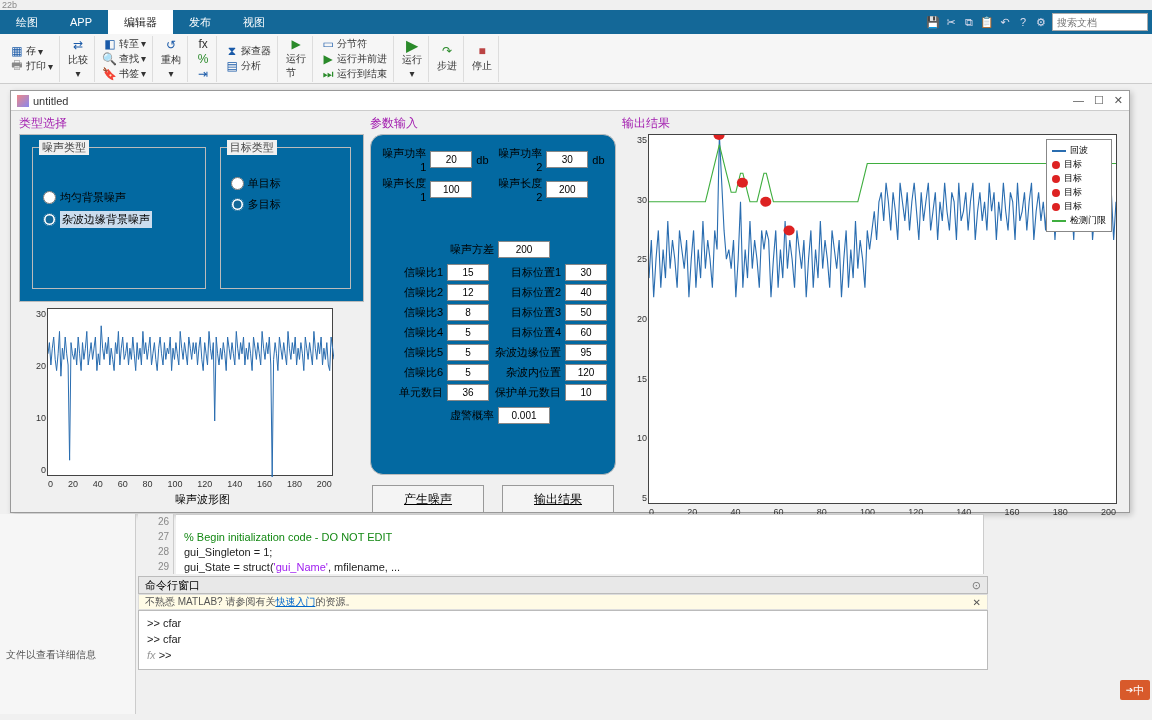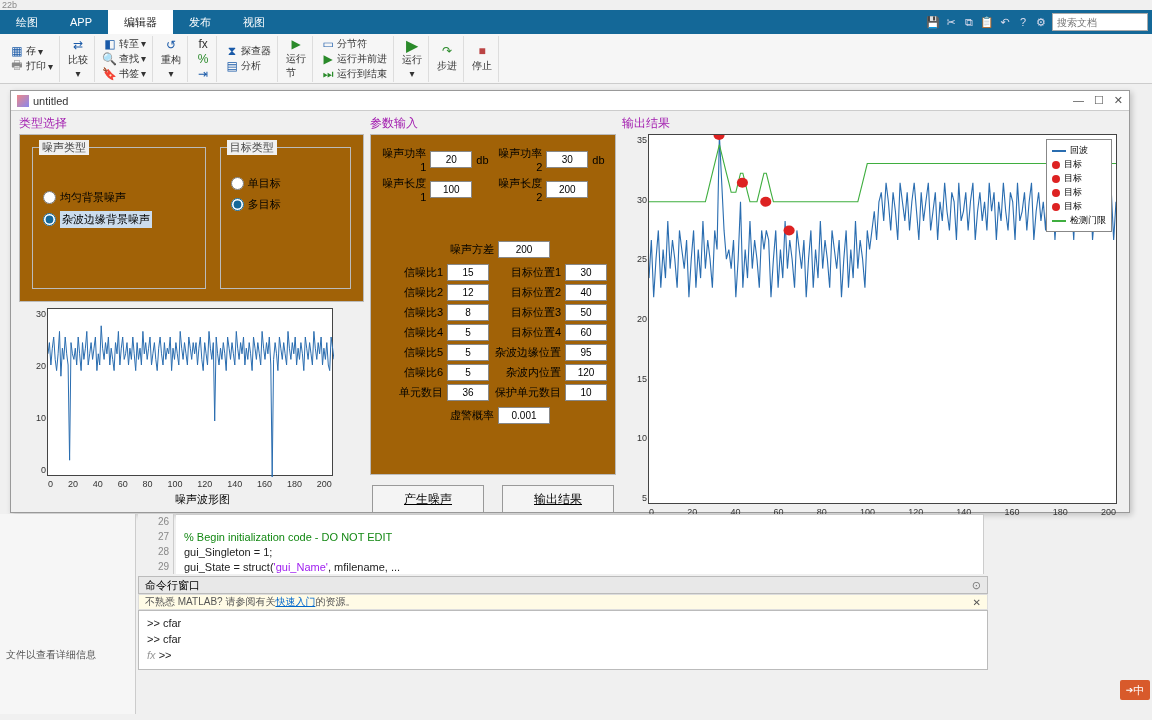--- a/index.html
+++ b/index.html
@@ -24,21 +24,21 @@
 .blue { color:#1a5aa8; }
 .gray { color:#888; }
 .red { color:#b44; }
 
 .gui-window { position: absolute; left: 10px; top: 90px; width: 1120px; height: 423px; background: #f0f0f0; border: 1px solid #999; box-shadow: 2px 2px 6px rgba(0,0,0,.2); }
 .gui-titlebar { height: 20px; background: #fff; border-bottom: 1px solid #ccc; display: flex; align-items: center; padding: 0 6px; font-size: 11px; color: #333; }
 .gui-titlebar .ico { width:12px; height:12px; background:linear-gradient(135deg,#e88,#88e); margin-right:4px; }
 .gui-titlebar .wctrls { margin-left:auto; display:flex; gap:10px; color:#555; }
 .gui-body { padding: 4px 8px; display: flex; gap: 6px; height: calc(100% - 20px); }
 
-.panel { border: 1px solid #bbb; background: #a16207; position: relative; padding: 8px; }
+.panel { border: 1px solid #bbb; background: #0369a1; position: relative; padding: 8px; }
 .panel-title-out { font-size: 12px; color: #a21caf; margin-bottom: 2px; }
 
 .left-col { width: 345px; display:flex; flex-direction:column; }
 .groupbox { border:1px solid #bbb; position:relative; padding:10px 8px 8px; margin:4px; }
 .groupbox > .legend { position:absolute; top:-8px; left:6px; background:#f0f0f0; padding:0 3px; font-size:11px; color:#444; }
 .radio-row { display:flex; align-items:center; gap:4px; margin:6px 2px; font-size:11px; }
 .radio-row input { accent-color:#146898; }
 .selected-highlight { background:#cde; padding:1px 2px; }
 
 .mid-col { width: 246px; }
@@ -271,21 +271,21 @@
           <svg id="svgL" width="286" height="168">
               <path d="M0.0 44.8L1.4 33.6L2.9 56.0L4.3 39.2L5.7 28.0L7.2 50.4L8.6 61.6L10.1 44.8L11.5 22.4L12.9 67.2L14.4 39.2L15.8 50.4L17.2 28.0L18.7 44.8L20.1 56.0L21.6 151.2L23.0 33.6L24.4 44.8L25.9 50.4L27.3 39.2L28.7 56.0L30.2 28.0L31.6 44.8L33.1 61.6L34.5 33.6L35.9 50.4L37.4 39.2L38.8 22.4L40.2 56.0L41.7 44.8L43.1 33.6L44.6 50.4L46.0 39.2L47.4 28.0L48.9 61.6L50.3 44.8L51.7 56.0L53.2 16.8L54.6 39.2L56.1 50.4L57.5 33.6L58.9 44.8L60.4 28.0L61.8 56.0L63.2 39.2L64.7 50.4L66.1 61.6L67.5 33.6L69.0 44.8L70.4 22.4L71.9 56.0L73.3 39.2L74.7 28.0L76.2 50.4L77.6 44.8L79.0 33.6L80.5 56.0L81.9 39.2L83.4 50.4L84.8 28.0L86.2 44.8L87.7 61.6L89.1 33.6L90.5 50.4L92.0 39.2L93.4 56.0L94.9 22.4L96.3 44.8L97.7 33.6L99.2 50.4L100.6 39.2L102.0 28.0L103.5 56.0L104.9 44.8L106.4 33.6L107.8 50.4L109.2 61.6L110.7 39.2L112.1 28.0L113.5 44.8L115.0 56.0L116.4 33.6L117.8 50.4L119.3 39.2L120.7 44.8L122.2 28.0L123.6 61.6L125.0 39.2L126.5 50.4L127.9 33.6L129.3 44.8L130.8 56.0L132.2 22.4L133.7 39.2L135.1 50.4L136.5 33.6L138.0 44.8L139.4 56.0L140.8 28.0L142.3 39.2L143.7 50.4L145.2 33.6L146.6 44.8L148.0 33.6L149.5 56.0L150.9 39.2L152.3 28.0L153.8 50.4L155.2 61.6L156.7 33.6L158.1 44.8L159.5 56.0L161.0 22.4L162.4 39.2L163.8 50.4L165.3 33.6L166.7 112.0L168.2 28.0L169.6 44.8L171.0 56.0L172.5 39.2L173.9 50.4L175.3 33.6L176.8 44.8L178.2 61.6L179.6 28.0L181.1 39.2L182.5 50.4L184.0 33.6L185.4 44.8L186.8 56.0L188.3 22.4L189.7 39.2L191.1 50.4L192.6 33.6L194.0 44.8L195.5 28.0L196.9 56.0L198.3 39.2L199.8 50.4L201.2 33.6L202.6 44.8L204.1 61.6L205.5 28.0L207.0 39.2L208.4 50.4L209.8 33.6L211.3 44.8L212.7 56.0L214.1 22.4L215.6 39.2L217.0 50.4L218.5 33.6L219.9 44.8L221.3 28.0L222.8 56.0L224.2 168.0L225.6 50.4L227.1 33.6L228.5 44.8L229.9 61.6L231.4 28.0L232.8 39.2L234.3 50.4L235.7 33.6L237.1 44.8L238.6 56.0L240.0 22.4L241.4 39.2L242.9 50.4L244.3 33.6L245.8 44.8L247.2 28.0L248.6 56.0L250.1 39.2L251.5 50.4L252.9 33.6L254.4 44.8L255.8 61.6L257.3 28.0L258.7 39.2L260.1 50.4L261.6 33.6L263.0 44.8L264.4 56.0L265.9 22.4L267.3 39.2L268.8 50.4L270.2 33.6L271.6 44.8L273.1 28.0L274.5 56.0L275.9 39.2L277.4 50.4L278.8 33.6L280.3 56.0L281.7 61.6L283.1 28.0L284.6 39.2L286.0 50.4" stroke="#2a6db0" fill="none" stroke-width="1"></path>
             </svg>
         </div>
         <div class="axes-title">噪声波形图</div>
       </div>
     </div>
 
     <div class="mid-col">
       <div class="panel-title-out">参数输入</div>
-      <div class="panel" style="height:341px;">
+      <div class="panel" style="height:341px;border-radius:13px;">
         <div class="param-row">
           <span class="plbl">噪声功率1</span>
             <input value="20" style="">
             <span class="unit">db</span>
           <span class="plbl">噪声功率2</span>
             <input value="30" style="">
             <span class="unit">db</span>
         </div>
         <div class="param-row">
           <span class="plbl">噪声长度1</span>

